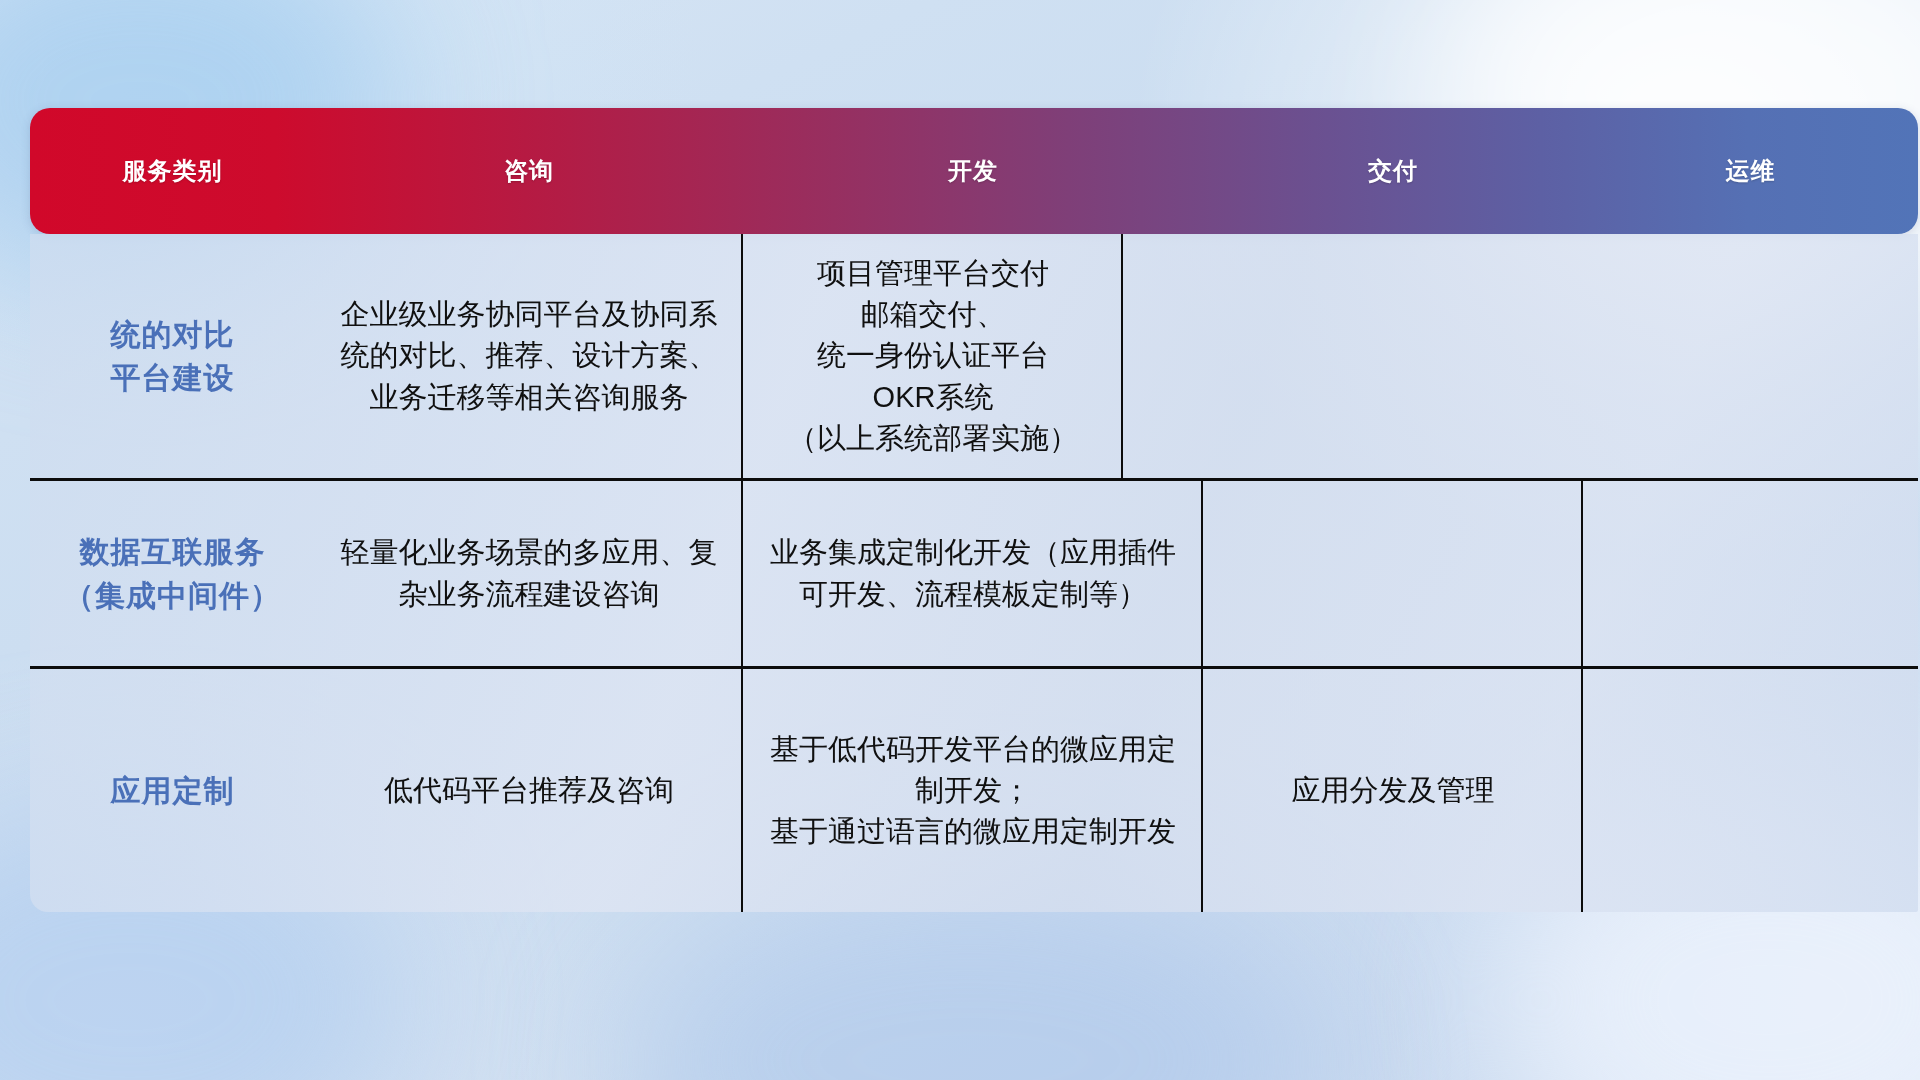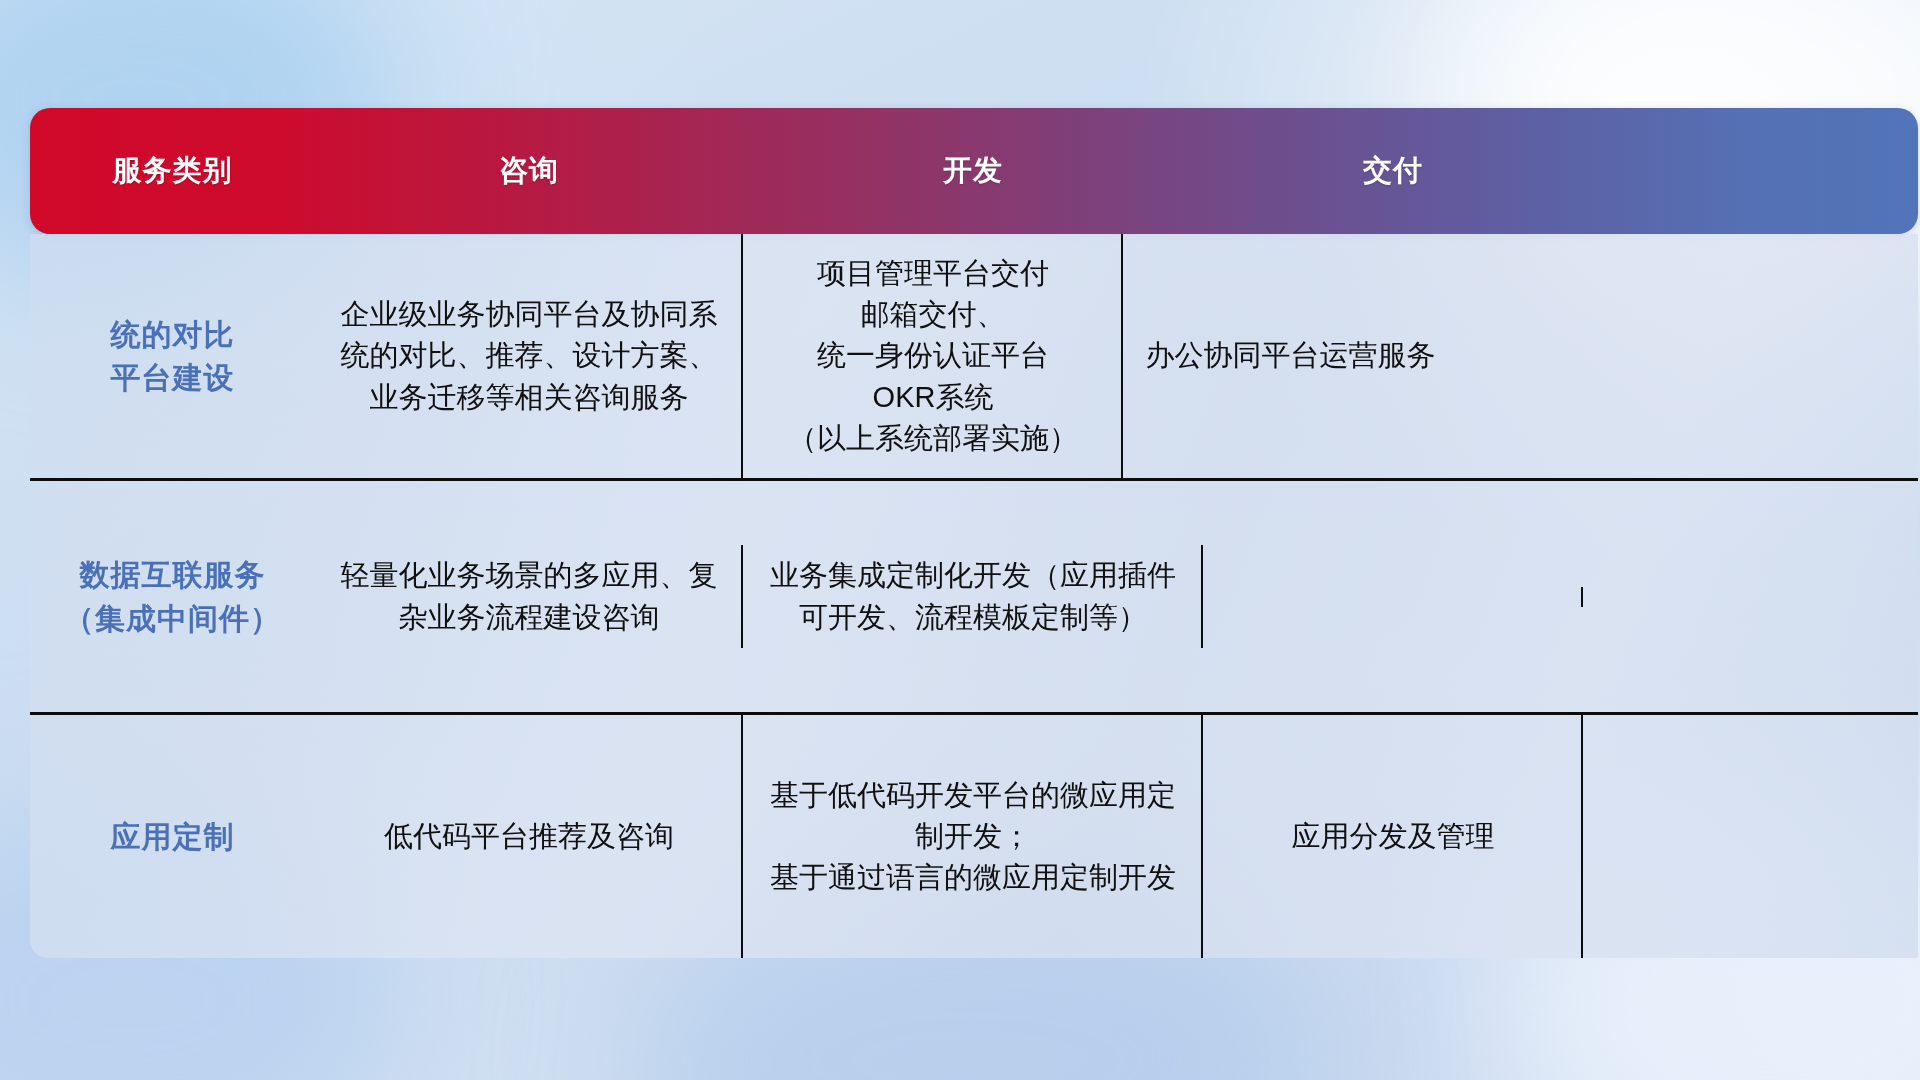--- a/index.html
+++ b/index.html
@@ -45,21 +45,21 @@
     border-radius: 20px;
     background: linear-gradient(90deg, #d1082a 0%, #cd0b2d 13%, #b31c45 28%, #9a2d5d 41%, #7f3f78 55%, #6b5090 68%, #5d60a4 80%, #5570b4 91%, #5274b8 100%);
     box-shadow: 0 2px 10px rgba(60,80,130,0.18);
     overflow: hidden;
   }
   .th {
     display: flex;
     align-items: center;
     justify-content: center;
     color: #ffffff;
-    font-size: 29px;
+    font-size: 24px;
     font-weight: bold;
     letter-spacing: 1px;
     text-shadow: 0 1px 2px rgba(0,0,0,0.18);
   }
 
   
   .tbody {
     background: linear-gradient(110deg, rgba(206,221,240,0.78) 0%, rgba(213,224,241,0.80) 18%, rgba(222,229,243,0.82) 38%, rgba(214,223,239,0.80) 60%, rgba(219,227,242,0.82) 80%, rgba(208,220,239,0.78) 100%);
     border-bottom-left-radius: 18px;
     border-bottom-right-radius: 2px;
@@ -102,55 +102,55 @@
   }
 
   
   .c1 { width: 285px; flex: 0 0 285px; }
   .c2 { width: 428px; flex: 0 0 428px; }
   .c3 { width: 460px; flex: 0 0 460px; }
   .c4 { width: 380px; flex: 0 0 380px; }
   .c5 { width: 335px; flex: 0 0 335px; }
 
   .r1 { height: 247px; }
-  .r2 { height: 234px; align-items: center; }
+  .r2 { height: 188px; }
   .r3 { height: 243px; }
 </style>
 </head>
 <body>
 
 <div class="bg-blob blob-a"></div>
 <div class="bg-blob blob-b"></div>
 <div class="bg-blob blob-c"></div>
 <div class="bg-blob blob-d"></div>
 <div class="bg-blob blob-e"></div>
 
 <div id="table-card">
 
   <div class="thead">
     <div class="th c1">服务类别</div>
     <div class="th c2">咨询</div>
     <div class="th c3">开发</div>
     <div class="th c4">交付</div>
+    <div class="th c5">运维</div>
   </div>
 
   <div class="tbody">
 
     <div class="trow r1">
       <div class="td cat c1">统的对比
 平台建设</div>
       <div class="td c2 sep-right">企业级业务协同平台及协同系
 统的对比、推荐、设计方案、
 业务迁移等相关咨询服务</div>
       <div class="td c4 sep-right">项目管理平台交付
 邮箱交付、
 统一身份认证平台
 OKR系统
 （以上系统部署实施）</div>
-      <div class="td c5">办公协同平台运营服务</div>
     </div>
 
     <div class="trow r2">
       <div class="td cat c1">数据互联服务
 （集成中间件）</div>
       <div class="td c2 sep-right">轻量化业务场景的多应用、复
 杂业务流程建设咨询</div>
       <div class="td c3 sep-right">业务集成定制化开发（应用插件
 可开发、流程模板定制等）</div>
       <div class="td c4 sep-right"></div>

